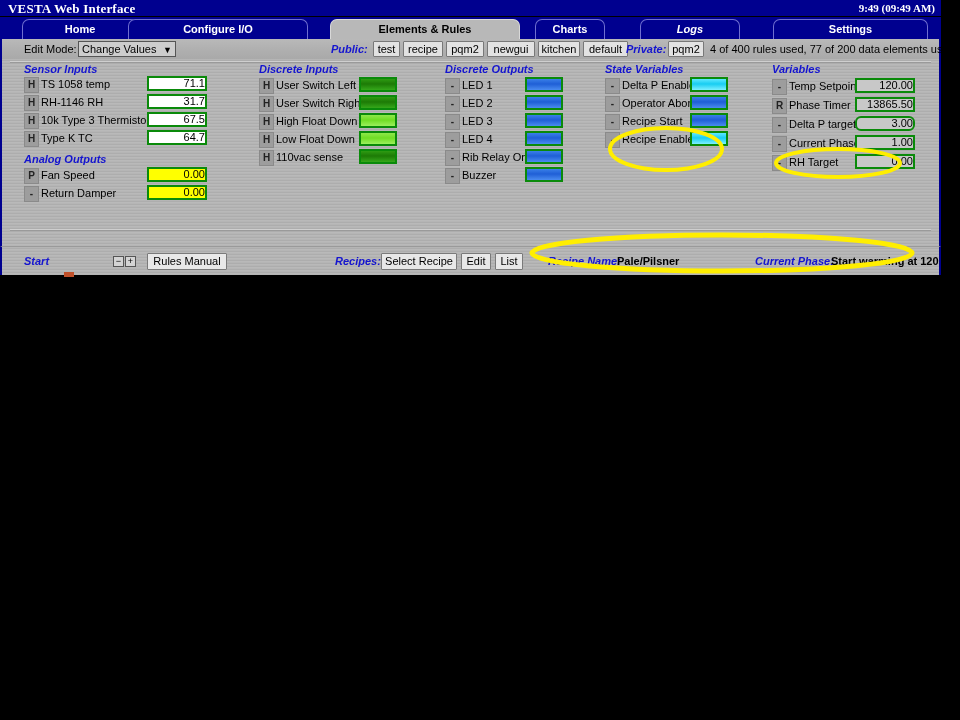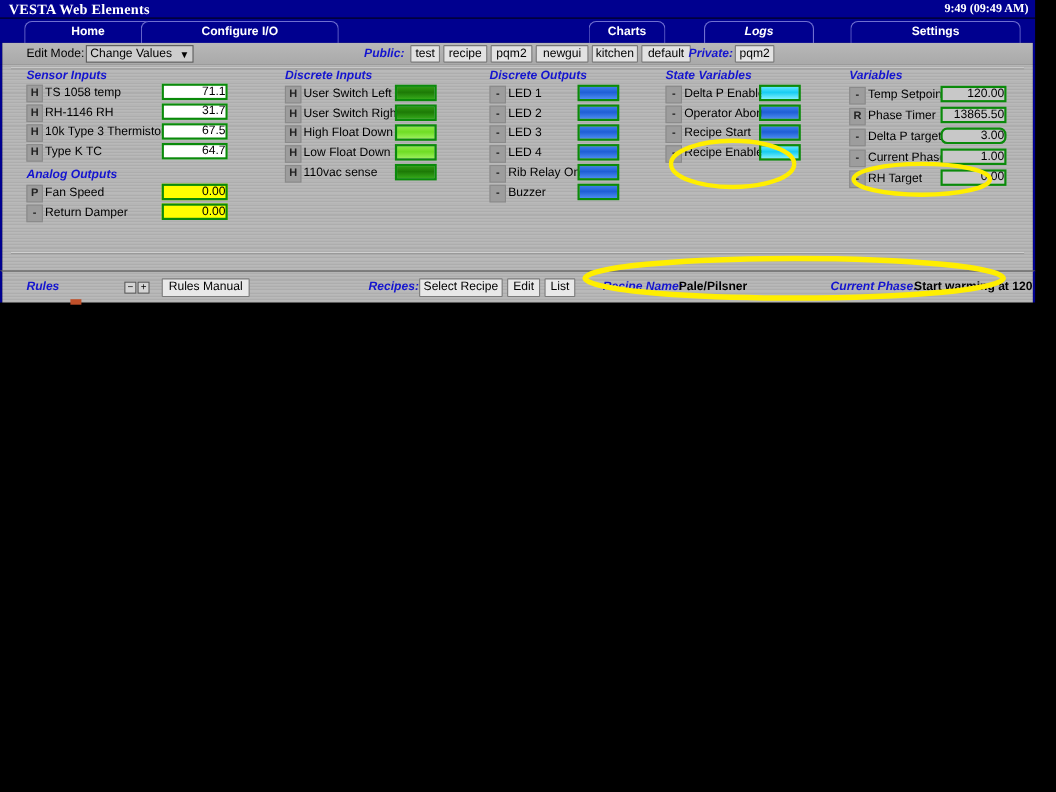--- a/index.html
+++ b/index.html
@@ -89,27 +89,28 @@
 
   svg.anno{position:absolute;left:0;top:0;width:941px;height:275px;
            pointer-events:none;}
 </style>
 </head>
 <body>
 
 <div id="app">
 
   <div class="titlebar">
-    <div class="title-text">VESTA Web Elements</div>
+    <div class="title-text">VESTA Web Interface</div>
     <div class="clock">9:49 (09:49 AM)</div>
   </div>
 
   <div class="tabbar" id="tabbar">
       <div class="tab" style="left: 22px; width: 116px;">Home</div>
       <div class="tab" style="left: 128px; width: 180px;">Configure I/O</div>
+      <div class="tab active" style="left: 330px; width: 190px;">Elements &amp; Rules</div>
       <div class="tab" style="left: 535px; width: 70px;">Charts</div>
       <div class="tab" style="left: 640px; width: 100px; font-style: italic;">Logs</div>
       <div class="tab" style="left: 773px; width: 155px;">Settings</div>
     </div>
 
   <div class="toolbar">
     <div class="tb-lab" style="left:22px">Edit Mode:</div>
     <div class="sel">
       <span>Change Values</span>
       <span class="car">▼</span>
@@ -120,20 +121,21 @@
         <div class="pbtn" style="left: 401px; width: 40px;">recipe</div>
         <div class="pbtn" style="left: 444px; width: 38px;">pqm2</div>
         <div class="pbtn" style="left: 485px; width: 48px;">newgui</div>
         <div class="pbtn" style="left: 536px; width: 42px;">kitchen</div>
         <div class="pbtn" style="left: 581px; width: 45px;">default</div>
       </div>
     <div class="tb-lab blue" style="left:624px">Private:</div>
     <div id="privbtns">
         <div class="pbtn" style="left: 666px; width: 36px;">pqm2</div>
       </div>
+    <div class="usage">4 of 400 rules used,   77 of 200 data elements used</div>
   </div>
 
   <div class="panel" id="panel">
     <div class="hr" style="top:2px"></div>
     <div class="hr" style="top:170px"></div>
   <div class="sec-title" style="left: 22px; top: 4px;">Sensor Inputs</div>
       <div class="row" style="left: 22px; top: 17px;">
         <div class="badge">H</div>
         <div class="rlab">TS 1058 temp</div>
         <div class="fld white" style="left: 123px; width: 60px; top: 0px;">71.1</div>
@@ -264,21 +266,21 @@
         <div class="fld gray" style="left: 83px; width: 60px; top: 0px;">1.00</div>
       </div>
       <div class="row" style="left: 770px; top: 95px;">
         <div class="badge">-</div>
         <div class="rlab">RH Target</div>
         <div class="fld gray" style="left: 83px; width: 60px; top: 0px;">0.00</div>
       </div>
     </div>
 
   <div class="footer">
-    <div class="f-lab" style="left:22px">Rules</div>
+    <div class="f-lab" style="left:22px">Start</div>
     <div class="pm" style="left:111px">−</div>
     <div class="pm" style="left:123px">+</div>
     <div class="fbtn" style="left:145px;width:80px">Rules Manual</div>
     <div class="f-lab" style="left:333px">Recipes:</div>
     <div class="fbtn" style="left:379px;width:76px">Select Recipe</div>
     <div class="fbtn" style="left:459px;width:30px">Edit</div>
     <div class="fbtn" style="left:493px;width:28px">List</div>
     <div class="f-lab" style="left:546px">Recipe Name:</div>
     <div class="f-val" style="left:615px">Pale/Pilsner</div>
     <div class="f-lab" style="left:753px">Current Phase:</div>

